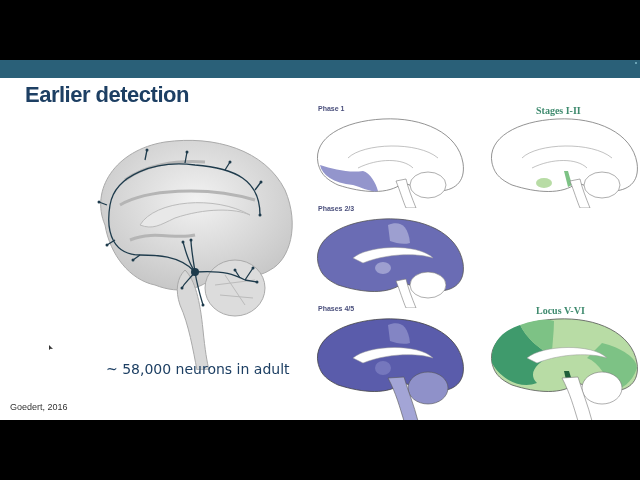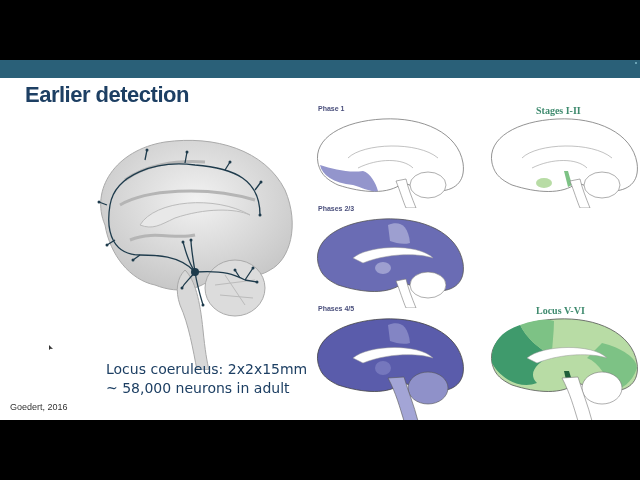--- a/index.html
+++ b/index.html
@@ -77,21 +77,20 @@
           <circle cx="98" cy="112" r="1.5"></circle>
           <circle cx="106" cy="110" r="1.5"></circle>
       </g>
     </svg>
 
     <svg class="cursor" viewBox="0 0 5 6">
         <path d="M0,0 L0,5 L1.5,3.8 L4,4 Z" fill="#333"></path>
       </svg>
 
     <div class="caption">
-      <div>Locus coeruleus: 2x2x15mm</div>
       <div>~ 58,000 neurons in adult</div>
     </div>
 
     <div class="citation">Goedert, 2016</div>
 
     <div class="panel" style="left:308px;top:45px;">
       <div class="panel-label phase">Phase 1</div>
       <svg width="160" height="95" viewBox="0 0 160 95">
         <path d="M10,50 C5,25 35,8 75,6 C115,4 150,20 155,50 C158,70 145,78 130,78 C115,80 105,72 95,70 C80,82 55,80 30,72 C15,65 12,58 10,50 Z" fill="#fff" stroke="#777" stroke-width="0.8"></path>
         <path d="M40,45 C55,30 110,28 130,45 M50,55 C70,45 95,45 105,55" fill="none" stroke="#999" stroke-width="0.6"></path>

